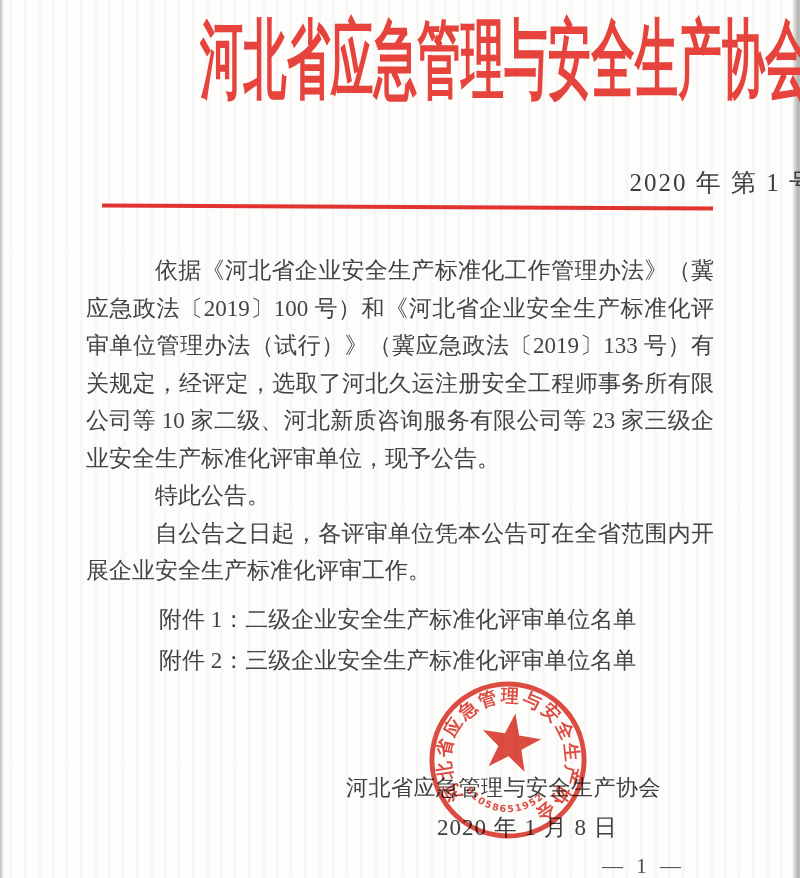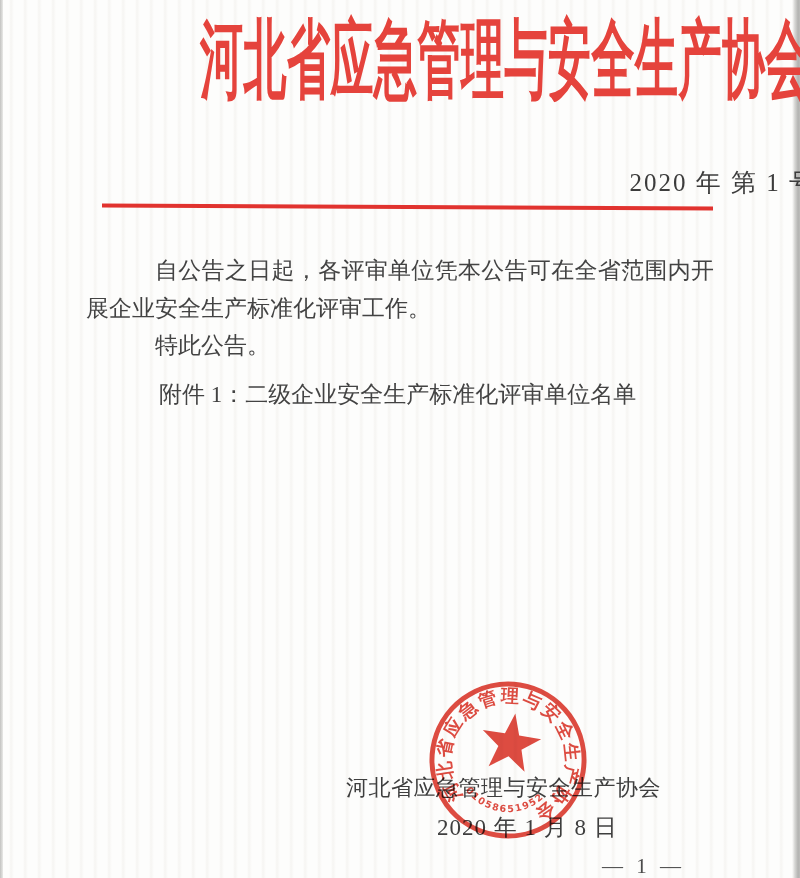--- a/index.html
+++ b/index.html
@@ -151,25 +151,27 @@
   <div class="scan-edge-left"></div>
   <div class="scan-edge-right"></div>
 
   <div class="doc-title">河北省应急管理与安全生产协会公告</div>
 
   <div class="issue-number">2020 年  第 1 号</div>
 
   <div class="red-divider"></div>
 
   <div class="doc-body">
+    <p class="para">依据《河北省企业安全生产标准化工作管理办法》（冀应急政法〔2019〕100 号）和《河北省企业安全生产标准化评审单位管理办法（试行）》（冀应急政法〔2019〕133 号）有关规定，经评定，选取了河北久运注册安全工程师事务所有限公司等 10 家二级、河北新质咨询服务有限公司等 23 家三级企业安全生产标准化评审单位，现予公告。</p>
+    <p class="para">特此公告。</p>
     <p class="para">自公告之日起，各评审单位凭本公告可在全省范围内开展企业安全生产标准化评审工作。</p>
-    <p class="para">特此公告。</p>
 
     <div class="attachments">
       <p class="attachment-line">附件 1：二级企业安全生产标准化评审单位名单</p>
+      <p class="attachment-line">附件 2：三级企业安全生产标准化评审单位名单</p>
     </div>
   </div>
 
   <div class="signature-line">河北省应急管理与安全生产协会</div>
 
   <div class="date-line">2020 年 1 月 8 日</div>
 
   <div class="seal">
     <svg width="174" height="184" viewBox="0 0 174 184" xmlns="http://www.w3.org/2000/svg">
       <g transform="rotate(9 87 90)">

